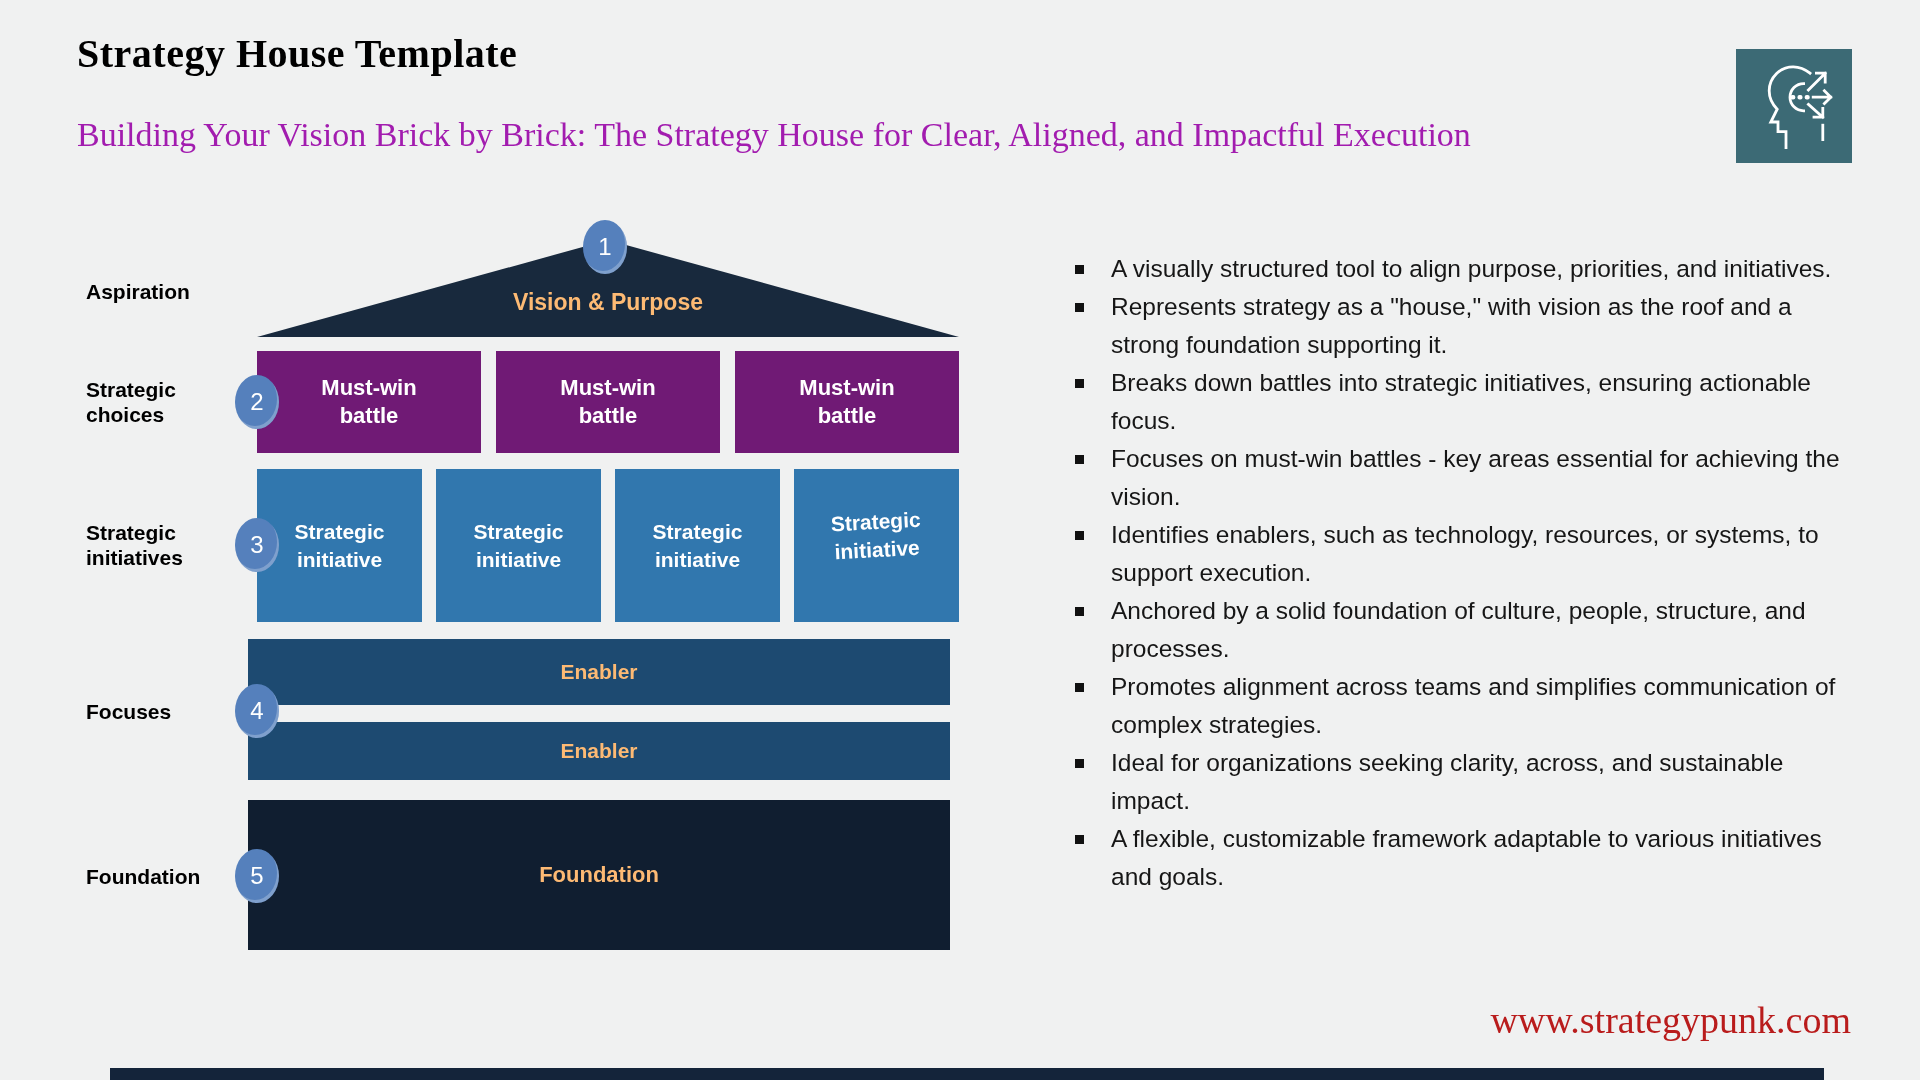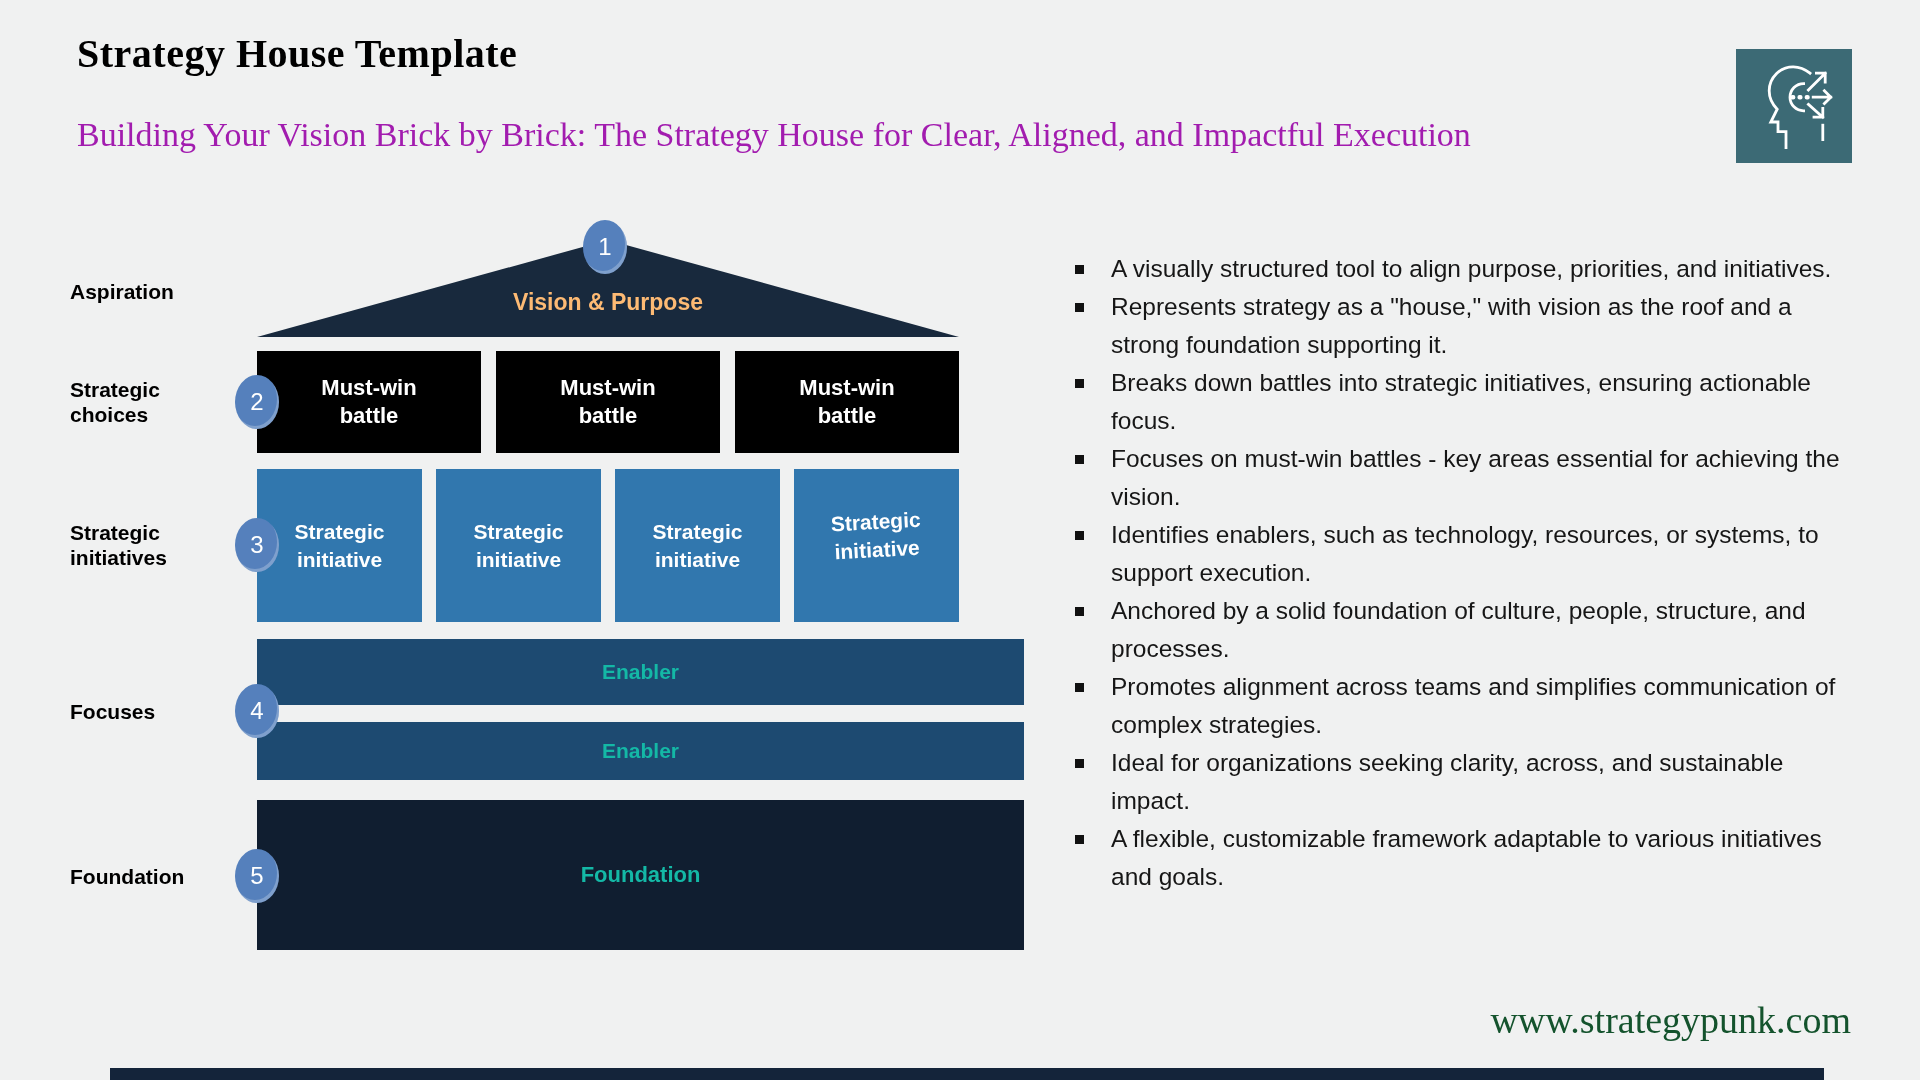--- a/index.html
+++ b/index.html
@@ -17,21 +17,21 @@
   .subtitle{
     position:absolute;left:77px;top:116px;
     font-family:"Liberation Serif",serif;font-size:34px;color:#a21caf;
   }
   .logo{
     position:absolute;left:1736px;top:49px;width:116px;height:114px;
     background:#3c6a75;display:flex;align-items:center;justify-content:center;
   }
   
   .row-label{
-    position:absolute;left:70px;width:175px;
+    position:absolute;left:86px;width:175px;
     font-weight:bold;font-size:21px;line-height:25px;color:#000;
     white-space:pre-line;
   }
   
   .roof{
     position:absolute;left:257px;top:240px;width:702px;height:97px;
     background:#18293d;
     clip-path:polygon(50% 0,100% 100%,0 100%);
   }
   .roof-label{
@@ -39,27 +39,27 @@
     color:#fdba74;font-weight:bold;font-size:23px;
   }
   .house-row{position:absolute;left:257px;width:702px;display:flex;}
   .row-battles{top:351px;height:102px;gap:15px;}
   .row-initiatives{top:469px;height:153px;gap:14px;}
   .box{
     flex:1;display:flex;align-items:center;justify-content:center;
     color:#fff;font-weight:bold;font-size:22px;line-height:28px;
     text-align:center;white-space:pre-line;
   }
-  .battle{background:#000000;}
+  .battle{background:#701a75;}
   .initiative{background:#3177ae;font-size:21px;}
   .initiative.tilted .box-text{transform:rotate(-3deg) translateY(-10px);display:inline-block;}
   .bar{
-    position:absolute;left:257px;width:767px;background:#1d4a71;
+    position:absolute;left:248px;width:702px;background:#1d4a71;
     display:flex;align-items:center;justify-content:center;
-    color:#14b8a6;font-weight:bold;font-size:21px;
+    color:#fdba74;font-weight:bold;font-size:21px;
   }
   .enabler-1{top:639px;height:66px;}
   .enabler-2{top:722px;height:58px;}
   .foundation{top:800px;height:150px;background:#101e30;font-size:22px;}
   
   .badge{
     position:absolute;width:44px;height:54px;border-radius:50%;
     background:#5580bc;color:#fff;font-size:24px;
     display:flex;align-items:center;justify-content:center;
     box-shadow:inset -2px -3px 0 rgba(255,255,255,.25);
@@ -79,21 +79,21 @@
     position:relative;padding-left:40px;
     font-size:24.5px;line-height:38px;color:#161616;
   }
   .bullets li::before{
     content:"";position:absolute;left:4px;top:15px;
     width:9px;height:9px;background:#111;
   }
   
   .website{
     position:absolute;right:69px;top:998px;
-    font-family:"Liberation Serif",serif;font-size:38px;color:#14532d;
+    font-family:"Liberation Serif",serif;font-size:38px;color:#b91c1c;
     text-decoration:none;
   }
   .bottom-bar{
     position:absolute;left:110px;bottom:0;width:1714px;height:12px;
     background:#14243a;
   }
 </style>
 </head>
 <body>
 

